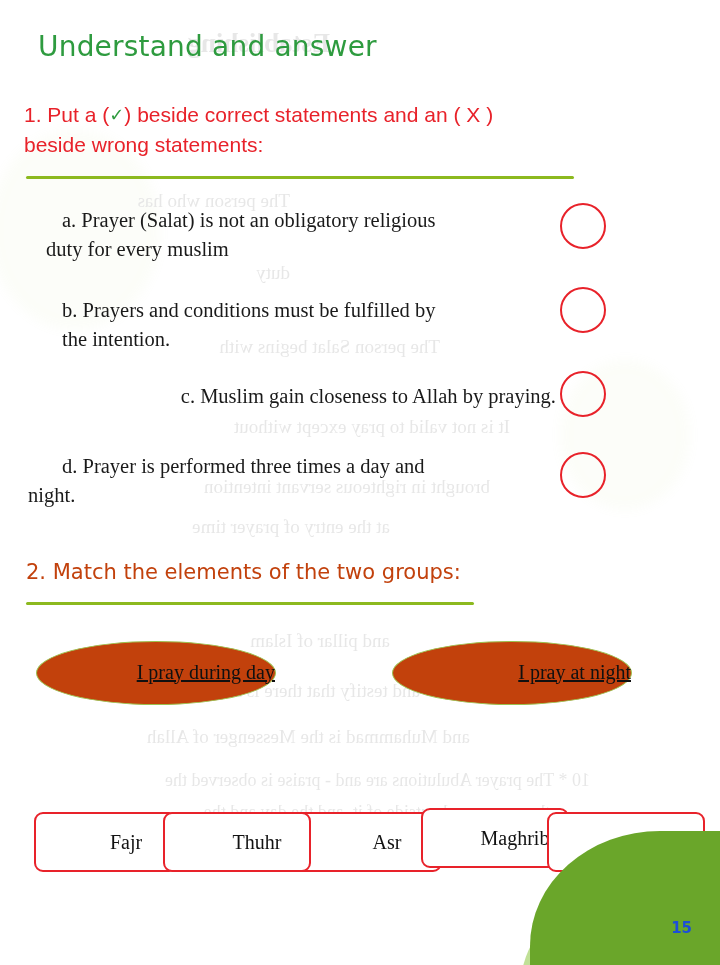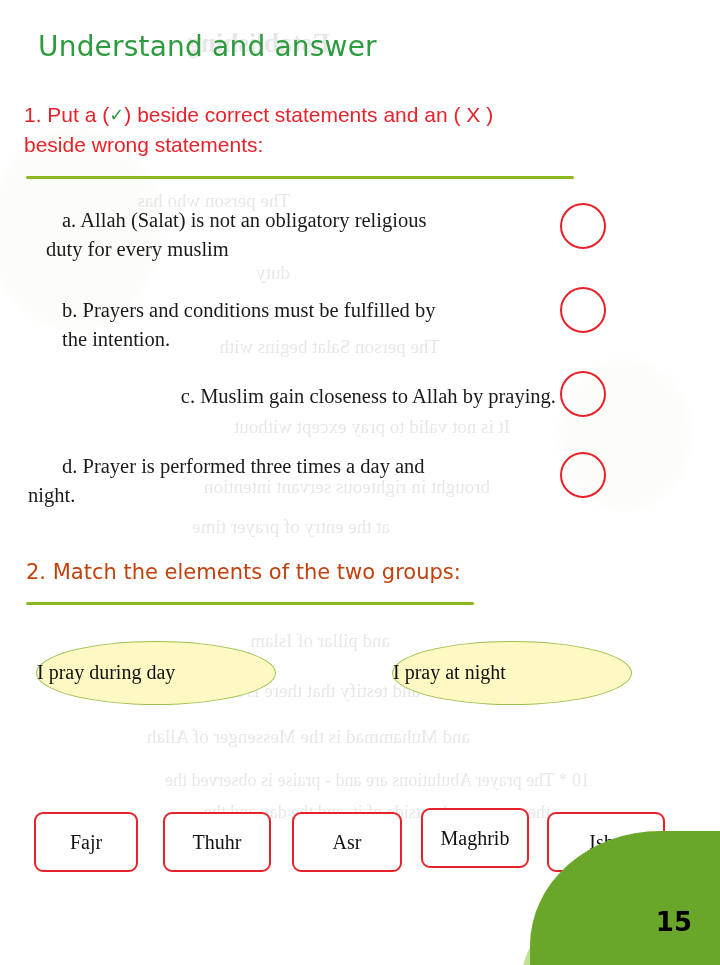--- a/index.html
+++ b/index.html
@@ -96,46 +96,48 @@
     position: absolute;
     left: 26px;
     top: 560px;
     font-family: "DejaVu Sans", sans-serif;
     font-size: 21px;
     color: #c2410c;
   }
 
   .ellipse {
     position: absolute;
-    background: #fef9c3;
+    background: #c2410c;
     border: 1.5px solid #9cc04f;
     border-radius: 50%;
     display: flex;
     align-items: center;
-    justify-content: flex-start;
+    justify-content: flex-end;
     font-family: "Liberation Serif", serif;
     font-size: 20px;
     color: #101010;
+    text-decoration: underline;
   }
   .ellipse.e1 { left: 36px; top: 641px; width: 238px; height: 62px; }
   .ellipse.e2 { left: 392px; top: 641px; width: 238px; height: 62px; }
   .ellipse span { transform: translateY(-1px); }
 
   .pillbox {
     position: absolute;
     border: 2px solid #e8222a;
     border-radius: 9px;
     background: #fff;
     display: flex;
     align-items: center;
     justify-content: center;
     font-family: "Liberation Serif", serif;
     font-size: 20px;
     color: #121212;
     height: 56px;
+    padding-left: 40px;
   }
 
   .corner {
     position: absolute;
     right: -70px;
     bottom: -96px;
     width: 260px;
     height: 230px;
     background: #6aa62a;
     border-radius: 50% 0 0 0;
@@ -147,23 +149,23 @@
     width: 230px;
     height: 210px;
     background: #8cc63f;
     border-radius: 50% 0 0 0;
     opacity: 0.55;
   }
   .pagenum {
     position: absolute;
     right: 28px;
     bottom: 28px;
-    color: #000000;
+    color: #1d4ed8;
     font-family: "DejaVu Sans", sans-serif;
-    font-size: 26px;
+    font-size: 15px;
     font-weight: bold;
     margin-left: 7px;
   }
 </style>
 </head>
 <body>
 
 <div class="page">
 
   <div class="bleed">
@@ -186,21 +188,21 @@
   <div class="title">Understand and answer</div>
 
   <div class="q1">
     <span>1. Put a (</span><span class="check-inline">✓</span><span>) beside correct statements and an ( X )</span><br>
     <span>beside wrong statements:</span>
   </div>
 
   <div class="rule rule1"></div>
 
   <div class="stmt" style="left:46px; top:206px; width:510px;">
-    <span class="ind"></span><span>a. Allah (Salat) is  not an obligatory religious</span><br>
+    <span class="ind"></span><span>a. Prayer (Salat) is  not an obligatory religious</span><br>
     <span>duty for every muslim</span>
   </div>
   <div class="circle" style="left:560px; top:203px;"></div>
 
   <div class="stmt" style="left:46px; top:296px; width:510px;">
     <span class="ind"></span><span>b. Prayers and conditions must be fulfilled by</span><br>
     <span class="ind"></span><span>the intention.</span>
   </div>
   <div class="circle" style="left:560px; top:287px;"></div>
 

